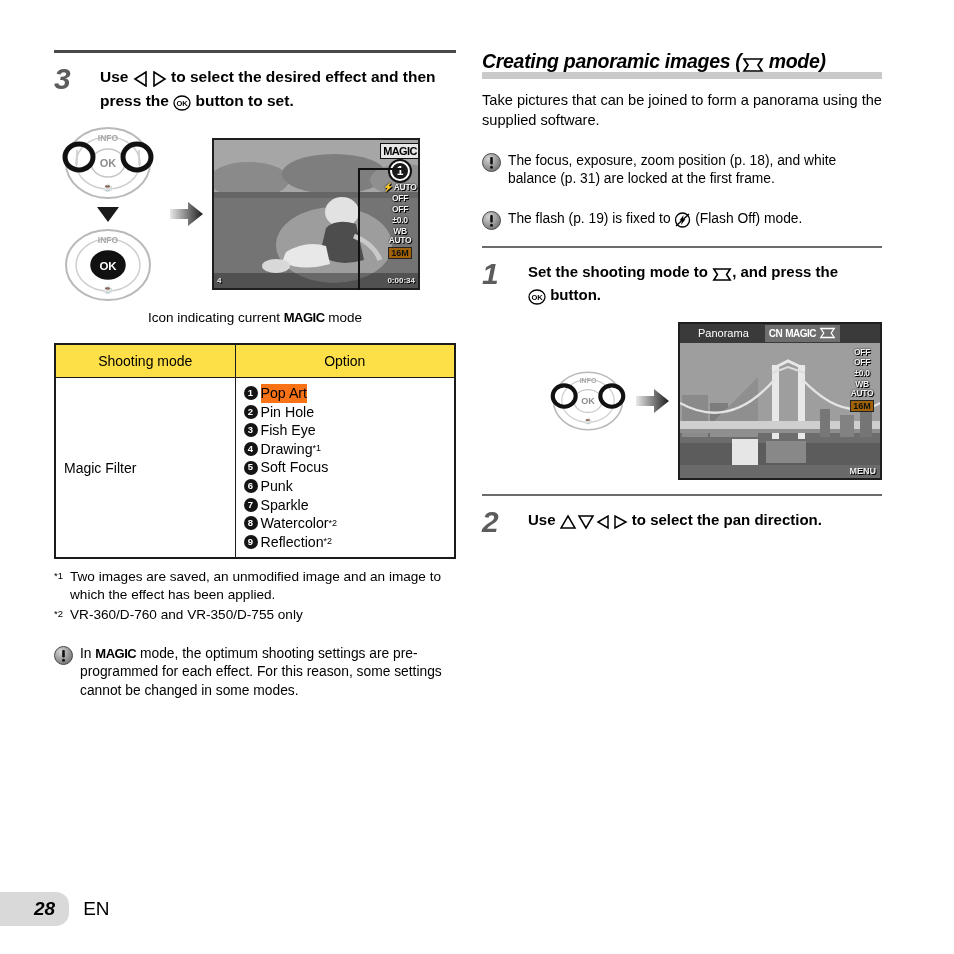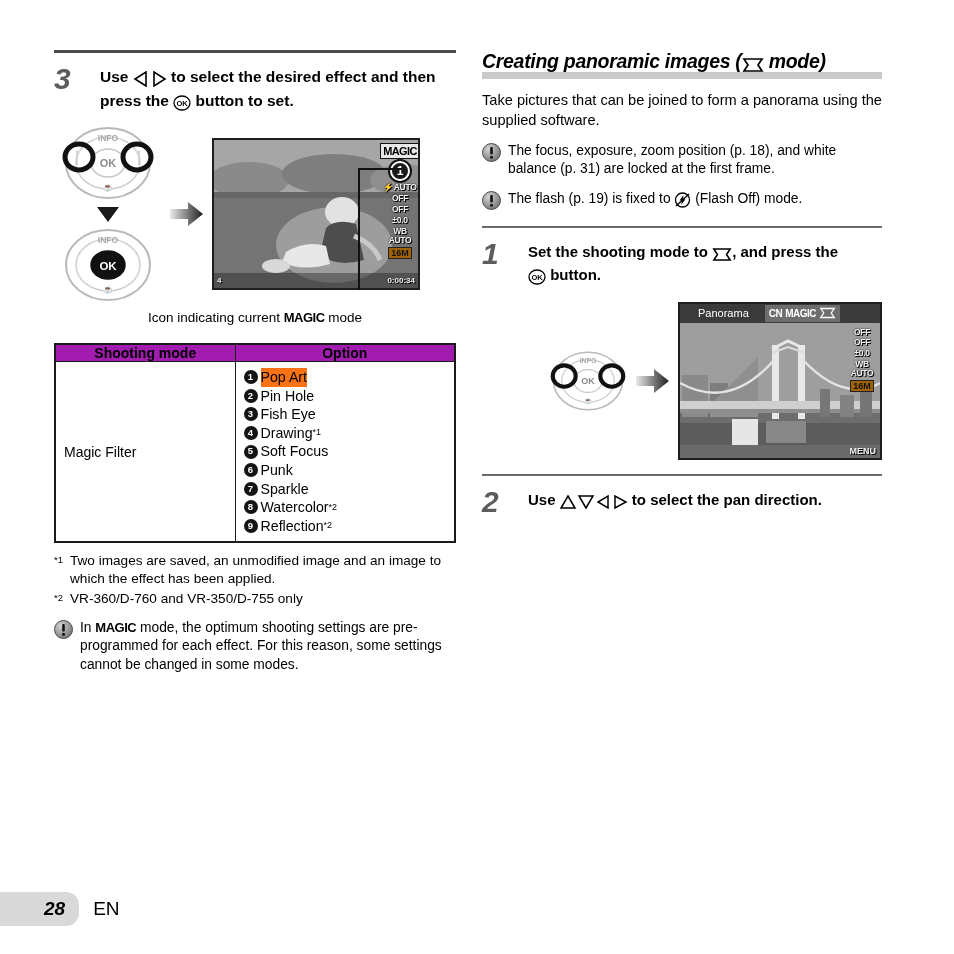--- a/index.html
+++ b/index.html
@@ -96,22 +96,22 @@
 
   .caption { font-size: 13.5px; margin-top: 6px; text-align: center; }
   .magicword { font-weight: bold; font-size: 13px; letter-spacing: -0.5px; }
 
   
   table.spec {
     border-collapse: collapse; width: 402px; margin-top: 18px;
     border: 2px solid #1b1b1b;
   }
   table.spec th {
-    background: #a21caf; border: 1px solid #1b1b1b;
-    font-size: 14px; font-weight: bold; padding: 0 4px; text-align: center;
+    background: #fde047; border: 1px solid #1b1b1b;
+    font-size: 14px; font-weight: normal; padding: 8px 4px; text-align: center;
   }
   table.spec td {
     border: 1px solid #1b1b1b; padding: 6px 8px;
     font-size: 14px; vertical-align: middle;
   }
   td.mode-cell { width: 180px; text-align: left; padding-left: 10px; }
   ul.opts { list-style: none; margin: 0; padding: 0; }
   ul.opts li { display: flex; align-items: center; line-height: 1.31; font-size: 14.2px; }
   .dot {
     width: 14px; height: 14px; border-radius: 50%;
@@ -122,21 +122,21 @@
   .hl { background: #f97316; }
   sup.fn { font-size: 9px; vertical-align: super; }
 
   
   .footnotes { margin-top: 9px; font-size: 13.6px; line-height: 1.33; }
   .fnrow { display: flex; margin-bottom: 1px; }
   .fnmark { width: 16px; flex: none; font-size: 9.5px; padding-top: 2px; }
   .fntext { flex: 1; }
 
   
-  .note { display: flex; margin-top: 11px; }
+  .note { display: flex; margin-top: 21px; }
   .note-ic { width: 26px; flex: none; padding-top: 1px; }
   .note-text { font-size: 13.8px; line-height: 1.35; flex: 1; }
 
   
   .sec-head {
     font-size: 19.5px; font-weight: bold; font-style: italic;
     letter-spacing: -0.3px; padding-bottom: 1px; white-space: nowrap;
   }
   .sec-underline { height: 7px; background: #c9c9c9; width: 400px; margin-top: -4px; }
   .intro { font-size: 14.6px; line-height: 1.36; margin-top: 12px; }
@@ -158,21 +158,21 @@
   .bridge { position: absolute; inset: 19px 0 0 0; overflow: hidden; background: #9b9b9b; }
   .menu-tag {
     position: absolute; right: 4px; bottom: 2px;
     font-size: 9px; font-weight: bold; color: #eee; text-shadow: 1px 1px 0 #000;
   }
 
   
   .footer { position: absolute; left: 0; bottom: 28px; display: flex; align-items: center; }
   .pagechip {
     background: #d9d9d9; border-radius: 0 13px 13px 0;
-    padding: 6px 14px 6px 44px; font-size: 19px; font-weight: bold; font-style: italic;
+    padding: 6px 14px 6px 34px; font-size: 19px; font-weight: bold; font-style: italic;
   }
   .enlab { font-size: 19px; margin-left: 14px; }
 </style>
 </head>
 <body>
 
 <div class="page">
 
   <div class="col-left">
 

